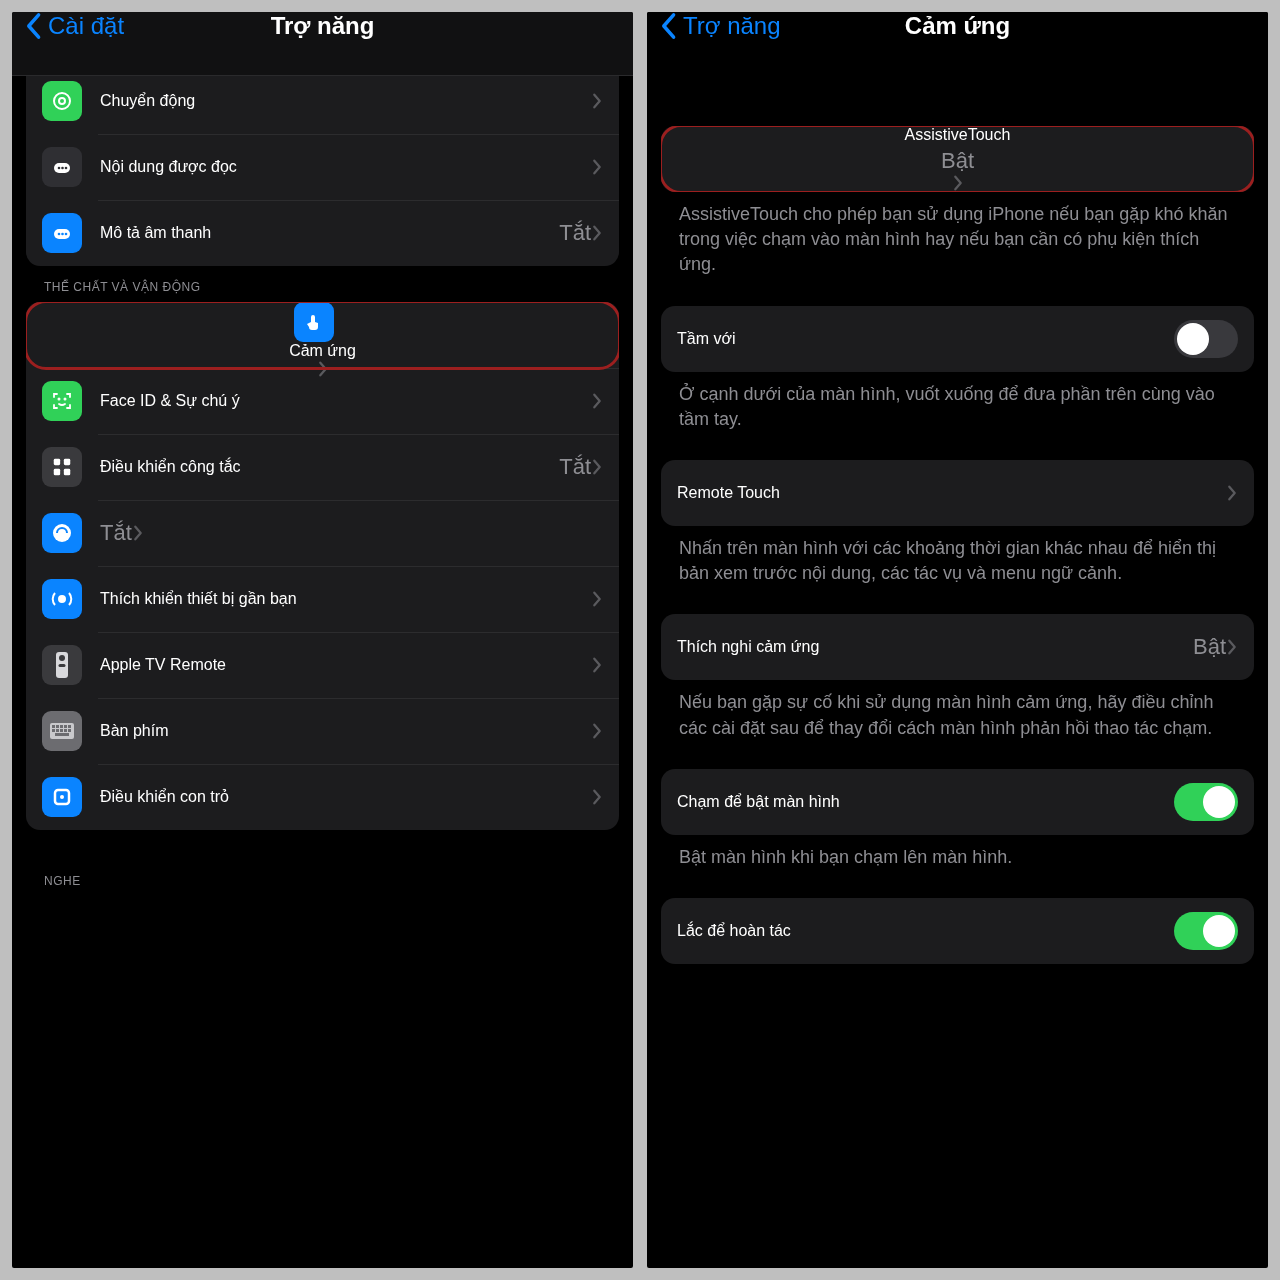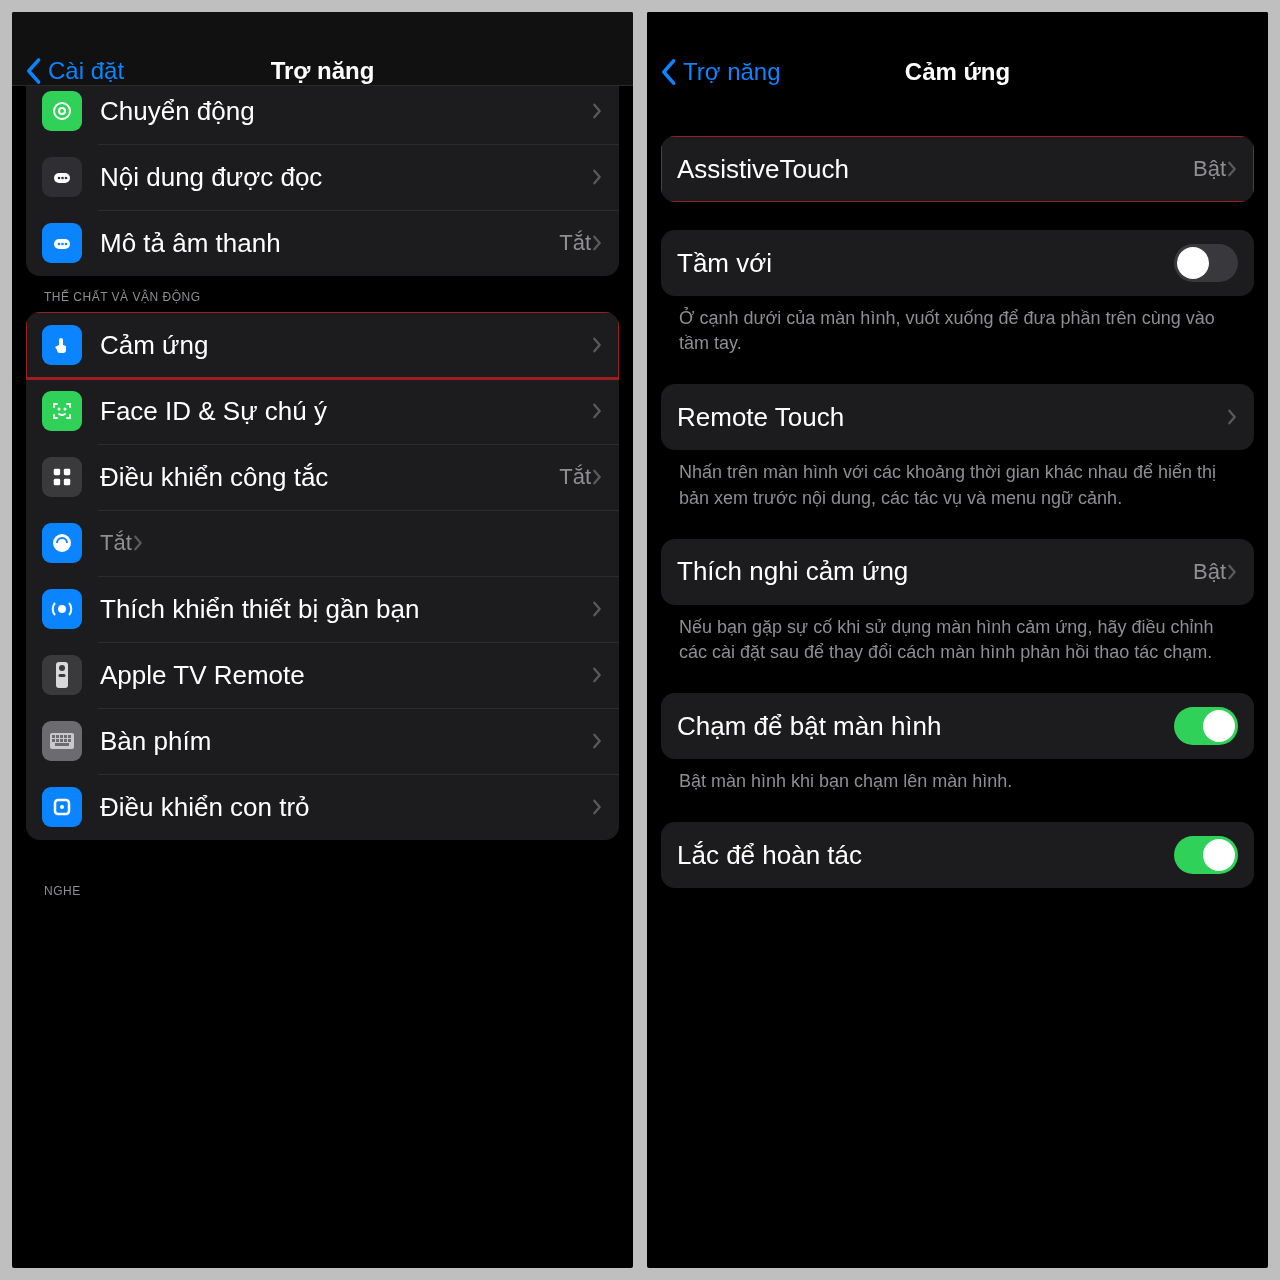--- a/index.html
+++ b/index.html
@@ -1,35 +1,35 @@
 <!DOCTYPE html>
 <html><head>
 <meta charset="utf-8">
 <style>
   * { margin:0; padding:0; box-sizing:border-box; font-family: -apple-system, "Helvetica Neue", Arial, sans-serif; }
   body { background:#bfbfbf; width:1280px; height:1280px; display:flex; gap:14px; padding:12px;}
   .phone { background:#000; flex:1; height:100%; overflow:hidden; position:relative; border-radius:2px;}
   
-  .nav { height:74px; display:flex; align-items:flex-end; justify-content:center; position:relative; background:#111112; border-bottom:1px solid #2a2a2c;}
+  .nav { height:64px; display:flex; align-items:flex-start; justify-content:center; position:relative; background:#111112; border-bottom:1px solid #2a2a2c;}
   .nav.plain { background:#000; border-bottom:none;}
   .nav-title { color:#fff; font-size:24px; font-weight:600;}
   .nav-back { position:absolute; left:12px; display:flex; align-items:center; color:#0a84ff; font-size:24px; }
   .nav-back svg { width:18px; height:28px; margin-right:6px;}
   
   .content { padding:0 14px;}
   .section-header { color:#8e8e93; font-size:12px; letter-spacing:0.5px; margin:14px 4px 8px 18px; text-transform:uppercase;}
   .group { background:#1c1c1e; border-radius:14px; overflow:hidden;}
   .row { display:flex; align-items:center; height:66px; padding:0 16px; position:relative;}
   .row + .row::before { content:""; position:absolute; top:0; left:72px; right:0; height:1px; background:#2c2c2e;}
   .row .icon { width:40px; height:40px; border-radius:9px; display:flex; align-items:center; justify-content:center; margin-right:18px; flex-shrink:0;}
-  .row .label { color:#fff; font-size:26px; flex:1;}
+  .row .label { color:#fff; font-size:16px; flex:1;}
   .row .value { color:#8e8e93; font-size:22px; }
   .row .chevron { color:#5a5a5e;}
   .row.highlighted { outline:3px solid #9c1f1f; outline-offset:-1px; border-radius:12px; z-index:2;}
-  .group .row.highlighted { border-radius:2px;}
+  .group .row.highlighted { border-radius:20px;flex-direction:column;}
   
   .footer-text { color:#8e8e93; font-size:18px; line-height:1.4; margin:10px 18px 0 18px;}
   
   .toggle { width:64px; height:38px; border-radius:20px; position:relative; background:#39393d;}
   .toggle .knob { position:absolute; top:3px; width:32px; height:32px; border-radius:50%; background:#fff;}
   .toggle.off .knob { left:3px;}
   .toggle.on { background:#30d158;}
   .toggle.on .knob { right:3px;}
   
   .bg-green1 { background:#30d158;}
@@ -265,20 +265,21 @@
       <div class="row no-icon highlighted">
         <span class="label">AssistiveTouch</span>
         <span class="value">Bật</span>
         <span class="chevron">
             <svg width="12" height="18" viewBox="0 0 12 20">
               <path d="M3 3 L9 10 L3 17" stroke="#5a5a5e" stroke-width="2.5" fill="none" stroke-linecap="round" stroke-linejoin="round"></path>
             </svg>
           </span>
       </div>
     </div>
+    <div class="footer-text">AssistiveTouch cho phép bạn sử dụng iPhone nếu bạn gặp khó khăn trong việc chạm vào màn hình hay nếu bạn cần có phụ kiện thích ứng.</div>
 
     <div style="height:28px"></div>
     <div class="group">
       <div class="row no-icon">
         <span class="label">Tầm với</span>
         <div class="toggle off">
             <div class="knob"></div>
           </div>
       </div>
     </div>

